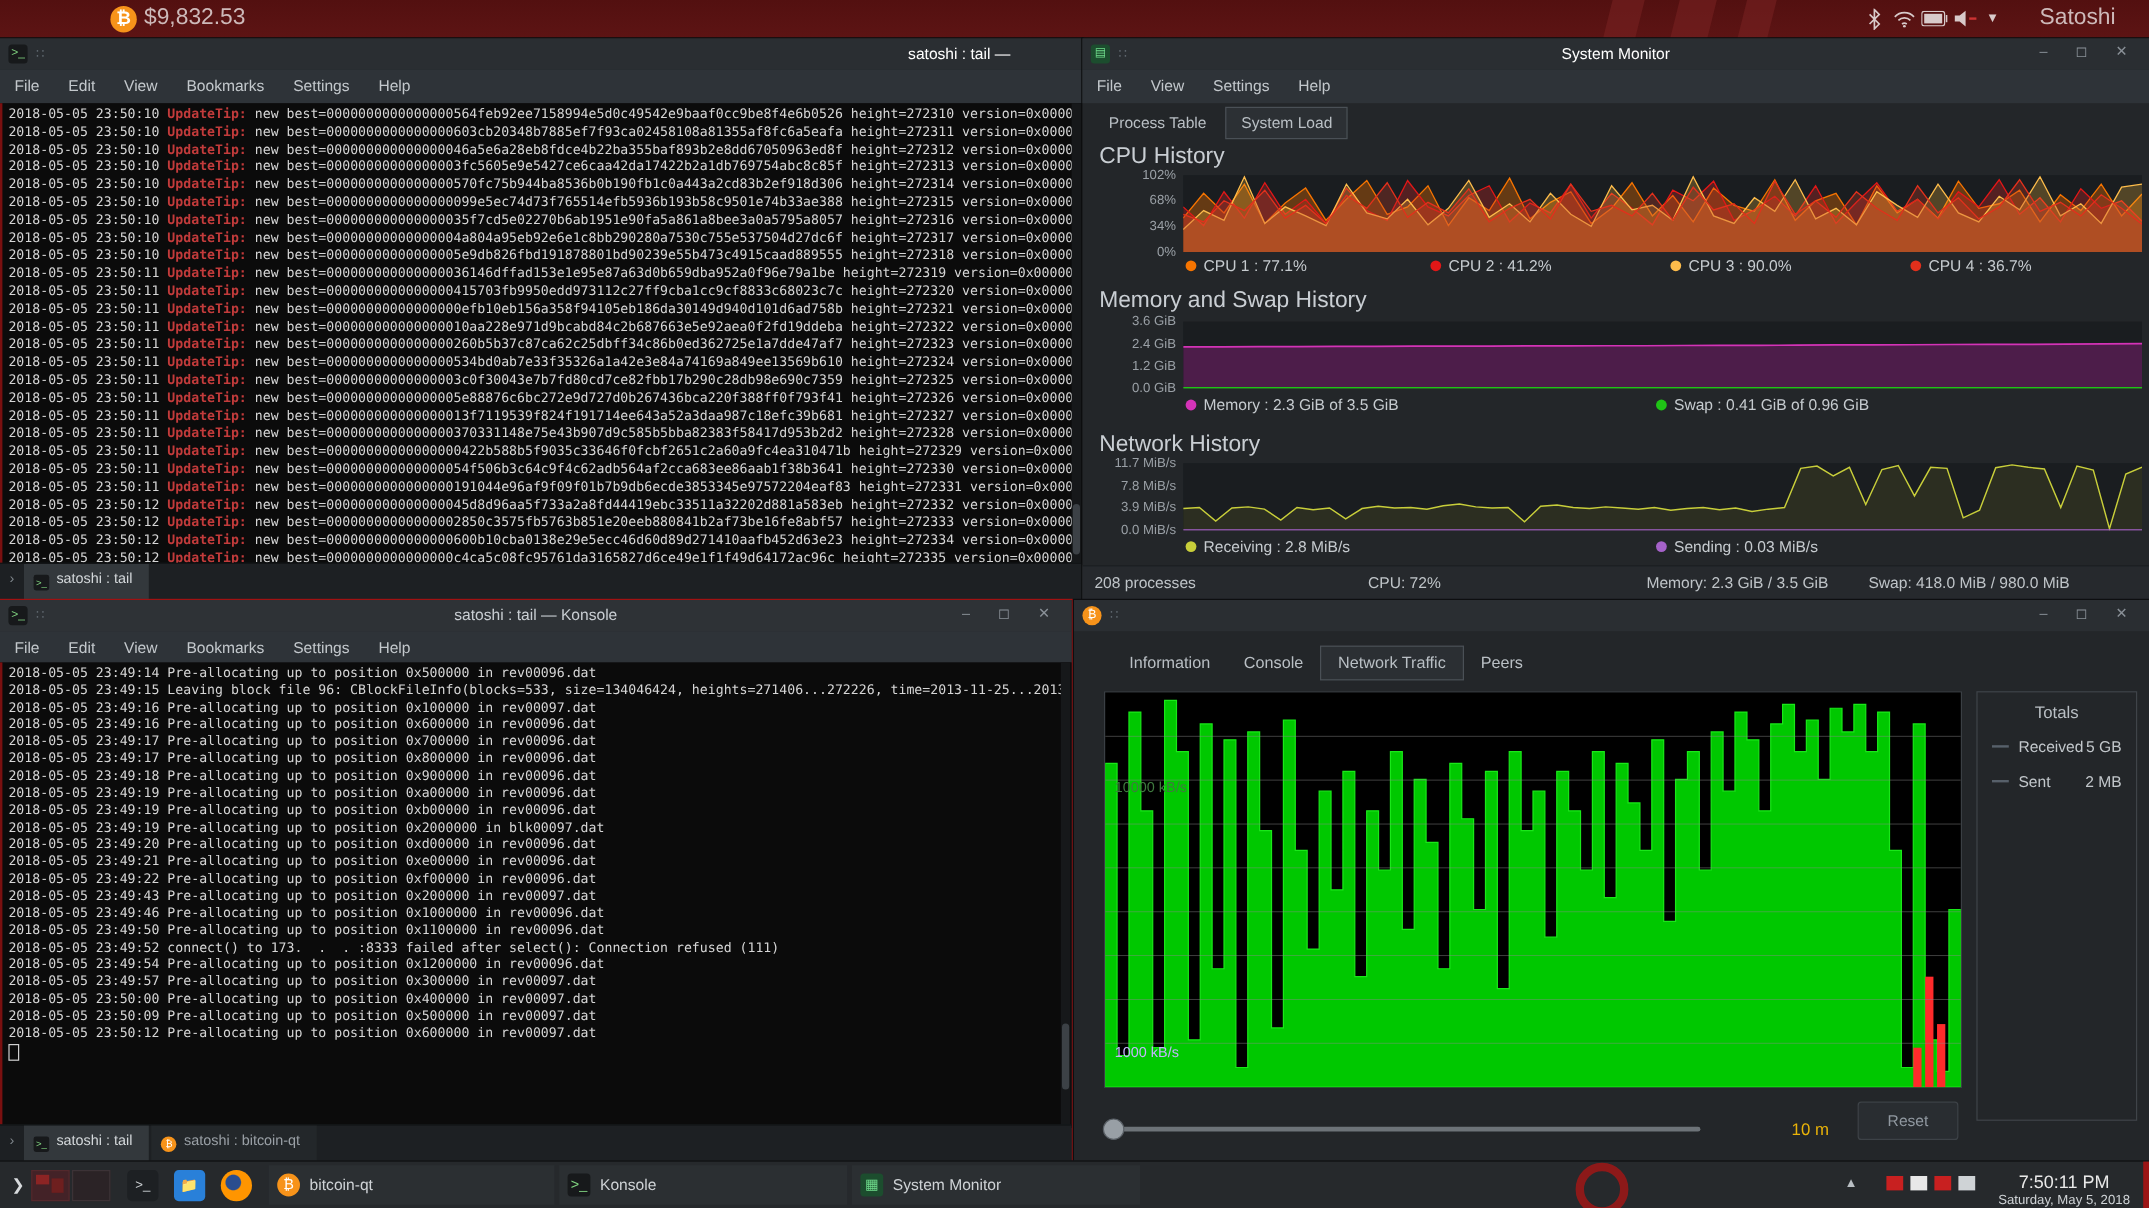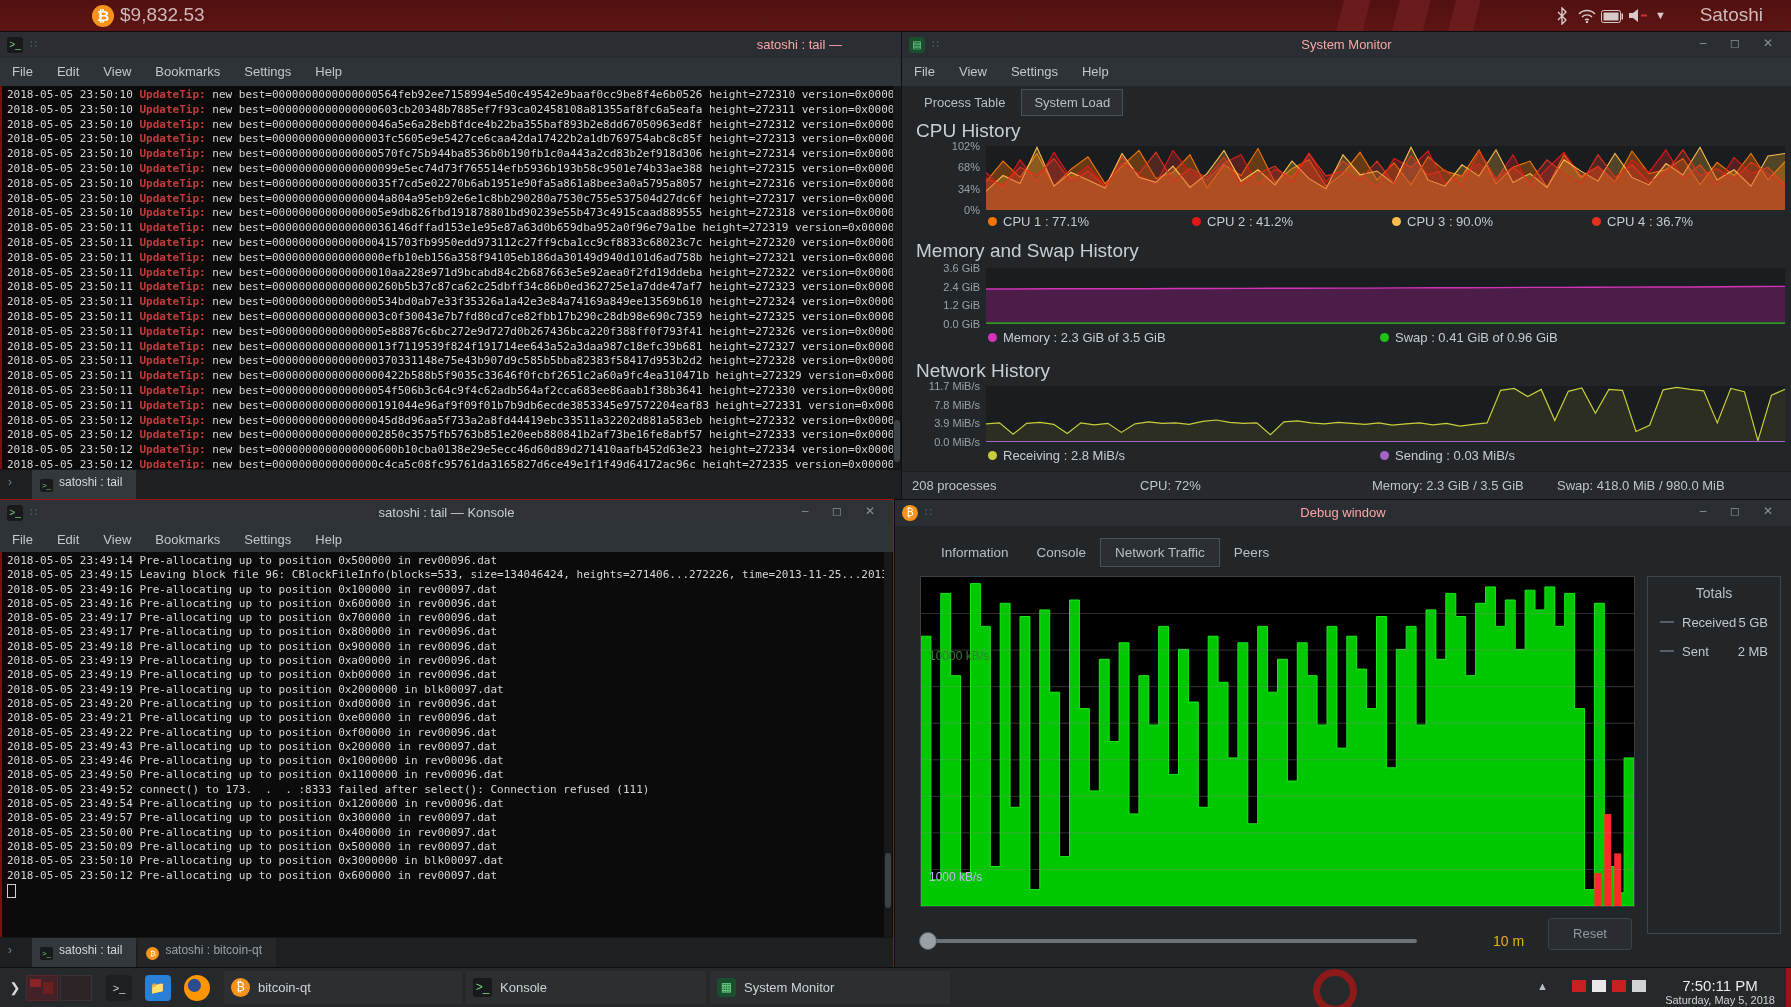--- a/index.html
+++ b/index.html
@@ -10,40 +10,40 @@
           background:linear-gradient(#531010,#5d1414);overflow:hidden;}
   .slab{position:absolute;top:-6px;height:46px;background:#7a2222;opacity:.55;transform:rotate(14deg);}
   #balance{position:absolute;left:120px;top:4px;font-size:19px;color:#cdb9b9;}
   .btc-coin{position:absolute;width:22px;height:22px;border-radius:50%;background:#f7931a;
             color:#fff;font-weight:bold;text-align:center;line-height:22px;font-size:15px;}
   #tb-user{position:absolute;right:28px;top:4px;font-size:19px;color:#cdb9b9;}
   .tb-ico{position:absolute;top:7px;color:#d8caca;}
   
   .win{position:absolute;background:#232629;box-shadow:0 0 0 1px #0d0e10;}
   .titlebar{position:absolute;left:0;top:0;right:0;height:26px;background:#2a2e32;}
-  .titlebar .title{position:absolute;top:5px;font-size:13px;color:#fca5a5;white-space:nowrap;}
+  .titlebar .title{position:absolute;top:5px;font-size:13px;color:#ffffff;white-space:nowrap;}
   .winbtns{position:absolute;right:8px;top:4px;color:#8a9198;font-size:12px;letter-spacing:10px;}
   .appico{position:absolute;left:7px;top:5px;width:16px;height:16px;border-radius:3px;
           text-align:center;line-height:16px;font-size:10px;}
   .dots{position:absolute;left:30px;top:6px;color:#5d656c;font-size:11px;}
   .menubar{position:absolute;left:0;right:0;height:28px;background:#2e3338;}
   .menu-item{display:inline-block;padding:6px 12px 0 12px;font-size:13px;color:#c3c8cc;}
   
   .termbody{position:absolute;left:0;right:0;background:#0b0b0b;overflow:hidden;
             font-family:"DejaVu Sans Mono",monospace;font-size:11px;color:#d6d6d6;
             padding:2px 0 0 5px;border-left:2px solid #7a1010;}
   .tline{white-space:pre;height:14.8px;line-height:14.8px;}
   .k2 .tline{height:14.3px;line-height:14.3px;}
   .red{color:#c23b3b;font-weight:bold;}
   .cursor{width:7px;height:12px;border:1px solid #cfcfcf;margin-top:1px;}
   .scrollbar{position:absolute;right:1px;width:8px;background:#16181a;}
   .scroll-handle{position:absolute;left:1px;width:6px;background:#3c4146;border-radius:3px;}
   .tabbar{position:absolute;left:0;right:0;bottom:0;background:#1d2023;border-top:1px solid #121416;}
   .term-tab{display:inline-block;height:100%;padding:5px 14px 0 8px;font-size:12px;color:#9aa0a6;background:#23272a;margin-right:2px;}
-  .term-tab.active{background:#33383c;color:#d4d8db;margin-left:12px;}
+  .term-tab.active{background:#33383c;color:#d4d8db;}
   .tab-ico{display:inline-block;width:13px;height:13px;border-radius:2px;margin-right:6px;
            vertical-align:-2px;text-align:center;line-height:13px;font-size:8px;}
   .newtab-btn{display:inline-block;width:20px;height:100%;color:#7d848a;text-align:center;padding-top:5px;font-size:12px;}
   
   .sm-tabs{position:absolute;top:57px;left:10px;font-size:13px;color:#b9bfc4;}
   .sm-tab{display:inline-block;padding:5px 12px;margin-right:4px;}
   .sm-tab.sel{border:1px solid #4a5056;background:#2c3034;}
   .sec-title{position:absolute;left:14px;font-size:19px;color:#c9ced3;}
   .graph{position:absolute;background:#1a1d20;}
   .graph svg{position:absolute;left:0;top:0;width:100%;height:100%;}
@@ -267,35 +267,33 @@
         <div class="tline">2018-05-05 23:49:21 Pre-allocating up to position 0xe00000 in rev00096.dat</div>
         <div class="tline">2018-05-05 23:49:22 Pre-allocating up to position 0xf00000 in rev00096.dat</div>
         <div class="tline">2018-05-05 23:49:43 Pre-allocating up to position 0x200000 in rev00097.dat</div>
         <div class="tline">2018-05-05 23:49:46 Pre-allocating up to position 0x1000000 in rev00096.dat</div>
         <div class="tline">2018-05-05 23:49:50 Pre-allocating up to position 0x1100000 in rev00096.dat</div>
         <div class="tline">2018-05-05 23:49:52 connect() to 173.  .  . :8333 failed after select(): Connection refused (111)</div>
         <div class="tline">2018-05-05 23:49:54 Pre-allocating up to position 0x1200000 in rev00096.dat</div>
         <div class="tline">2018-05-05 23:49:57 Pre-allocating up to position 0x300000 in rev00097.dat</div>
         <div class="tline">2018-05-05 23:50:00 Pre-allocating up to position 0x400000 in rev00097.dat</div>
         <div class="tline">2018-05-05 23:50:09 Pre-allocating up to position 0x500000 in rev00097.dat</div>
-        <div class="tline">2018-05-05 23:50:10 Pre-allocating up to position 0x3000000 in blk00097.dat</div>
         <div class="tline">2018-05-05 23:50:12 Pre-allocating up to position 0x600000 in rev00097.dat</div>
         <div class="cursor"></div>
       </div>
     <div class="scrollbar" style="top:52px;height:386px;">
       <div class="scroll-handle" style="bottom:30px;height:55px;"></div>
     </div>
     <div class="tabbar" style="height:30px;" id="k2-tabbar"><span class="newtab-btn">›</span><span class="term-tab active"><span class="tab-ico" style="background: rgb(23, 25, 27); color: rgb(127, 209, 127);">&gt;_</span><span>satoshi : tail</span></span><span class="term-tab"><span class="tab-ico" style="background: rgb(247, 147, 26); color: rgb(255, 255, 255); border-radius: 50%;">₿</span><span>satoshi : bitcoin-qt</span></span></div>
   </div>
 
   <div class="win" id="debugwin" style="left:895px;top:500px;width:896px;height:468px;">
     <div class="titlebar">
       <div class="appico" style="background:#f7931a;color:#fff;border-radius:50%;">₿</div>
       <div class="dots">∷</div>
-      <div class="title" style="left:0;right:0;text-align:center;">Debug window</div>
       <div class="winbtns">– ◻ ✕</div>
     </div>
     <div id="dbg-tabs" style="position:absolute;left:32px;top:38px;"><span class="dbg-tab">Information</span><span class="dbg-tab">Console</span><span class="dbg-tab sel">Network Traffic</span><span class="dbg-tab">Peers</span></div>
     <div id="traffic-frame" style="left:25px;top:76px;width:713px;height:329px;">
       <div class="tg-label" style="top:72px;">10000 kB/s</div>
       <div class="tg-label" style="bottom:22px;color:#c4b5fd;">1000 kB/s</div>
     <svg viewBox="0 0 713 329" preserveAspectRatio="none">
           <path d="M0 329 L0.0 59.2 L9.9 59.2 L9.9 302.7 L19.8 302.7 L19.8 16.4 L29.7 16.4 L29.7 98.7 L39.6 98.7 L39.6 296.1 L49.5 296.1 L49.5 6.6 L59.4 6.6 L59.4 49.4 L69.3 49.4 L69.3 289.5 L79.2 289.5 L79.2 26.3 L89.1 26.3 L89.1 230.3 L99.0 230.3 L99.0 39.5 L108.9 39.5 L108.9 312.6 L118.8 312.6 L118.8 32.9 L128.7 32.9 L128.7 115.2 L138.6 115.2 L138.6 279.6 L148.5 279.6 L148.5 23.0 L158.4 23.0 L158.4 131.6 L168.3 131.6 L168.3 213.9 L178.3 213.9 L178.3 82.3 L188.2 82.3 L188.2 164.5 L198.1 164.5 L198.1 65.8 L208.0 65.8 L208.0 236.9 L217.9 236.9 L217.9 98.7 L227.8 98.7 L227.8 148.0 L237.7 148.0 L237.7 49.4 L247.6 49.4 L247.6 197.4 L257.5 197.4 L257.5 72.4 L267.4 72.4 L267.4 125.0 L277.3 125.0 L277.3 230.3 L287.2 230.3 L287.2 59.2 L297.1 59.2 L297.1 105.3 L307.0 105.3 L307.0 180.9 L316.9 180.9 L316.9 65.8 L326.8 65.8 L326.8 246.8 L336.7 246.8 L336.7 49.4 L346.6 49.4 L346.6 115.2 L356.5 115.2 L356.5 82.3 L366.4 82.3 L366.4 204.0 L376.3 204.0 L376.3 65.8 L386.2 65.8 L386.2 98.7 L396.1 98.7 L396.1 148.0 L406.0 148.0 L406.0 49.4 L415.9 49.4 L415.9 171.1 L425.8 171.1 L425.8 59.2 L435.7 59.2 L435.7 92.1 L445.6 92.1 L445.6 131.6 L455.5 131.6 L455.5 39.5 L465.4 39.5 L465.4 190.8 L475.3 190.8 L475.3 72.4 L485.2 72.4 L485.2 49.4 L495.1 49.4 L495.1 148.0 L505.0 148.0 L505.0 32.9 L514.9 32.9 L514.9 82.3 L524.8 82.3 L524.8 16.4 L534.8 16.4 L534.8 39.5 L544.7 39.5 L544.7 98.7 L554.6 98.7 L554.6 26.3 L564.5 26.3 L564.5 9.9 L574.4 9.9 L574.4 49.4 L584.3 49.4 L584.3 23.0 L594.2 23.0 L594.2 72.4 L604.1 72.4 L604.1 13.2 L614.0 13.2 L614.0 32.9 L623.9 32.9 L623.9 9.9 L633.8 9.9 L633.8 49.4 L643.7 49.4 L643.7 16.4 L653.6 16.4 L653.6 131.6 L663.5 131.6 L663.5 312.6 L673.4 312.6 L673.4 26.3 L683.3 26.3 L683.3 289.5 L693.2 289.5 L693.2 315.8 L703.1 315.8 L703.1 180.9 L713.0 180.9 L713 329 Z" fill="#00c800" stroke="#19e819" stroke-width="1"></path>
           <rect x="673.4" y="296.1" width="6.9" height="32.9" fill="#ff2b2b"></rect>
           <rect x="683.3" y="236.9" width="6.9" height="92.1" fill="#ff2b2b"></rect>

